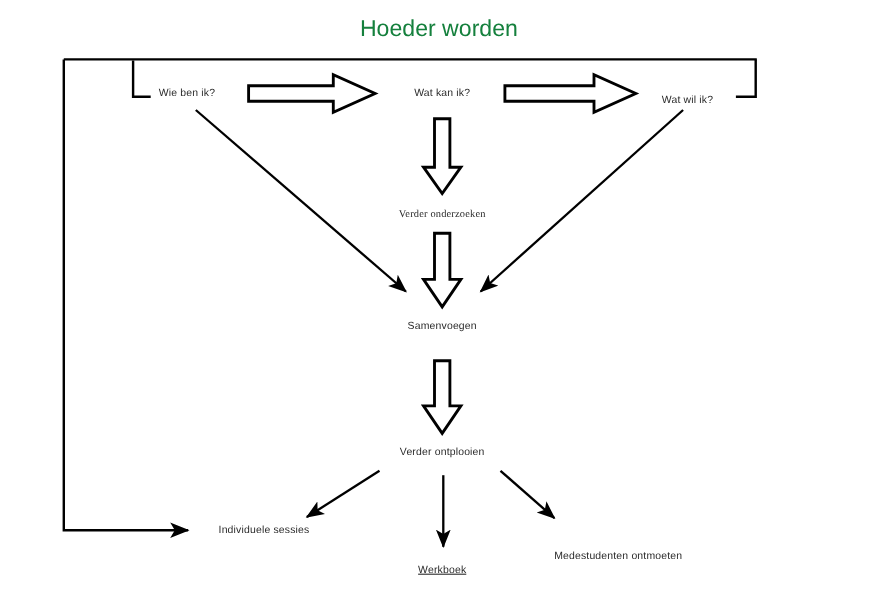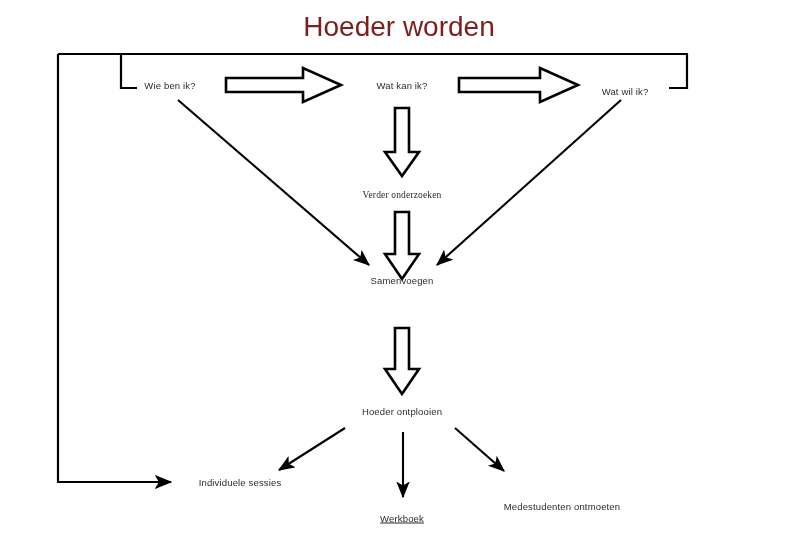--- a/index.html
+++ b/index.html
@@ -33,22 +33,22 @@
     letter-spacing: 0.15px;
     transform: translate(-50%, -50%);
     text-align: right;
   }
   #page-title {
     position: absolute;
     left: 399px;
     top: 27px;
     transform: translate(-50%, -50%);
     font-family: "Liberation Sans", sans-serif;
-    font-size: 28px;
-    color: #7f1d1d;
+    font-size: 21px;
+    color: #15803d;
     white-space: nowrap;
     font-weight: 400;
   }
 </style>
 </head>
 <body>
 
 <div id="canvas">
 
   <div id="page-title">Hoeder worden</div>
@@ -113,23 +113,23 @@
   </svg>
 
   <div class="node-label" style="left:170px; top:85px;">Wie ben ik?</div>
 
   <div class="node-label" style="left:402px; top:85px;">Wat kan ik?</div>
 
   <div class="node-label" style="left:625px; top:91px;">Wat wil ik?</div>
 
   <div class="node-label" style="left:402px; top:195px;font-family:Liberation Serif, serif;">Verder onderzoeken</div>
 
-  <div class="node-label" style="left:402px; top:280px;">Samenvoegen</div>
+  <div class="node-label" style="left:402px; top:297px;">Samenvoegen</div>
 
-  <div class="node-label" style="left:402px; top:411px;">Hoeder ontplooien</div>
+  <div class="node-label" style="left:402px; top:411px;">Verder ontplooien</div>
 
   <div class="node-label" style="left:228px; top:482px;padding-left:24px;">Individuele sessies</div>
 
   <div class="node-label" style="left:402px; top:518px;text-decoration:underline;">Werkboek</div>
 
   <div class="node-label" style="left:562px; top:506px;">Medestudenten ontmoeten</div>
 
 </div>
 
 </body></html>

